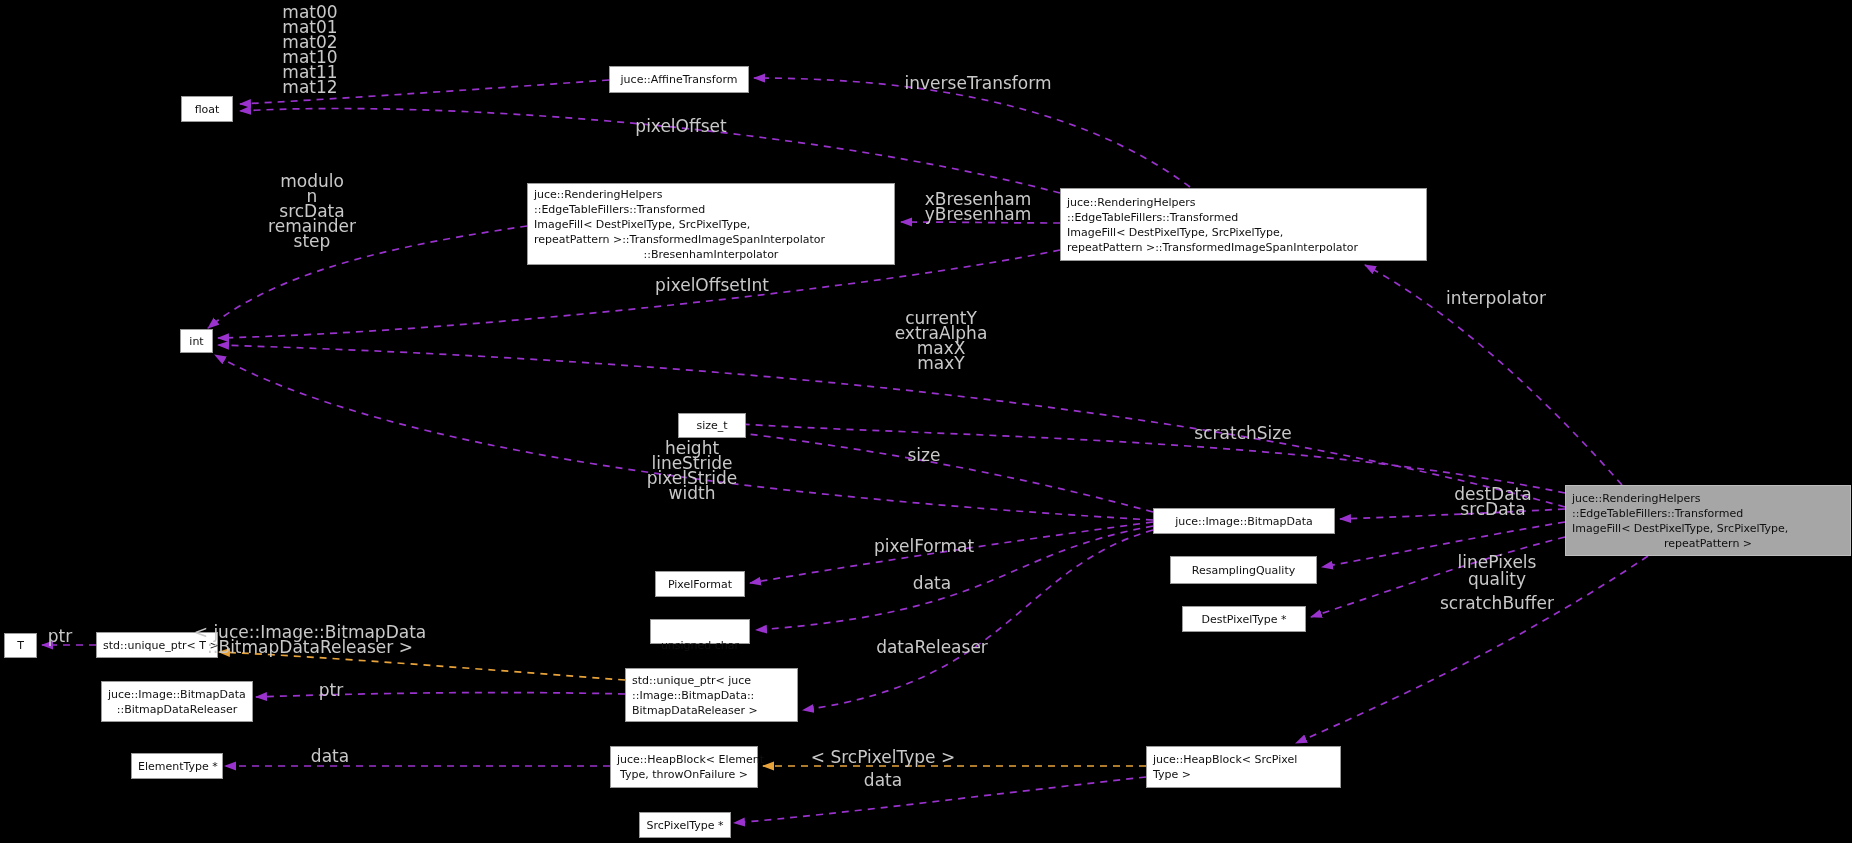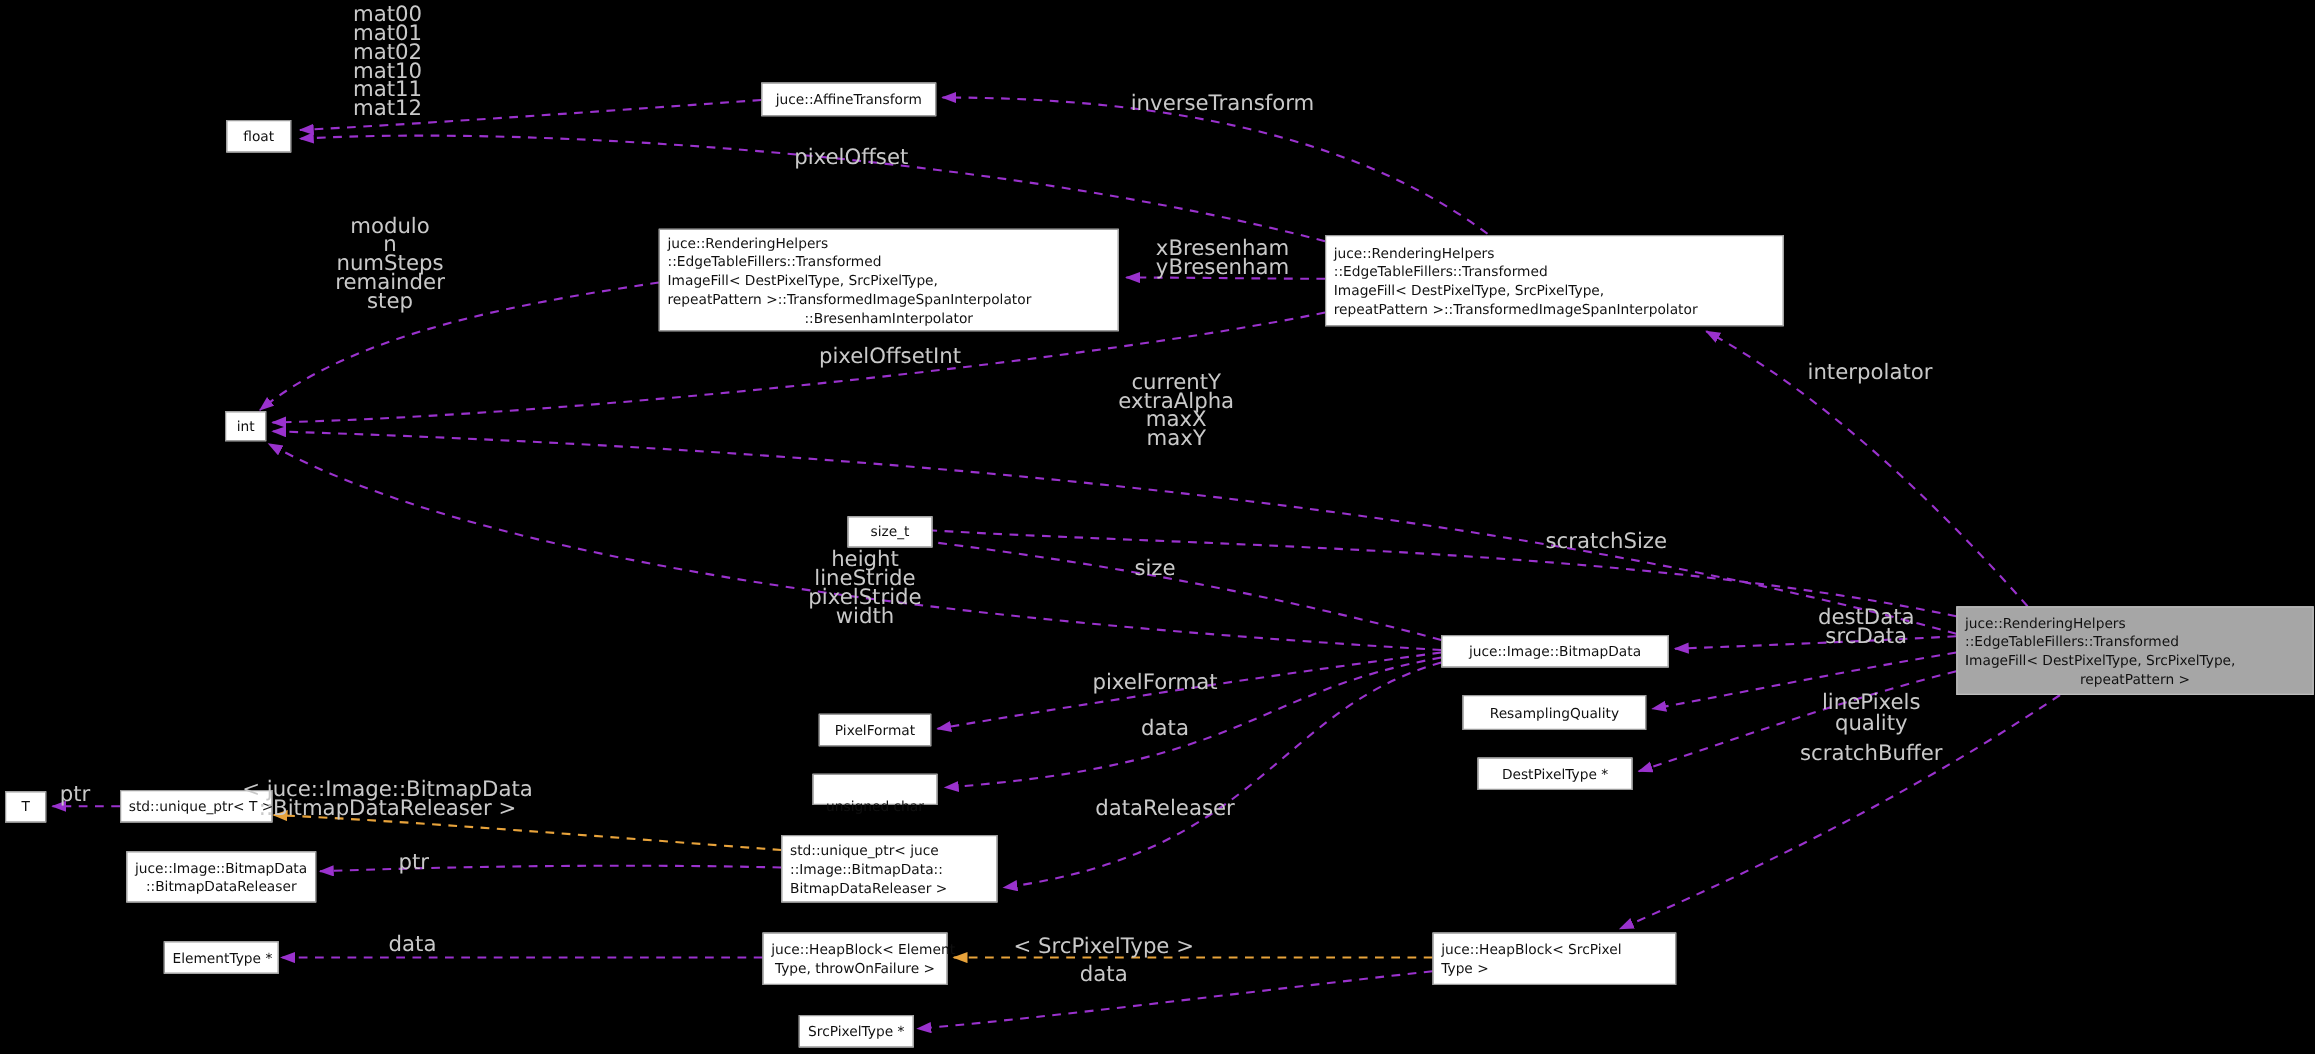--- a/index.html
+++ b/index.html
@@ -138,33 +138,33 @@
     </div>
 
   <div class="elabel" style="left:310px;top:5px;">mat00
 mat01
 mat02
 mat10
 mat11
 mat12</div>
   <div class="elabel" style="left:312px;top:174px;">modulo
 n
-numSteps
+srcData
 remainder
 step</div>
   <div class="elabel" style="left:681px;top:119px;">pixelOffset</div>
   <div class="elabel" style="left:978px;top:76px;">inverseTransform</div>
   <div class="elabel" style="left:978px;top:192px;">xBresenham
 yBresenham</div>
   <div class="elabel" style="left:712px;top:278px;">pixelOffsetInt</div>
-  <div class="elabel" style="left:941px;top:299px;">currentY
+  <div class="elabel" style="left:941px;top:311px;">currentY
 extraAlpha
 maxX
 maxY</div>
-  <div class="elabel" style="left:1243px;top:426px;margin-left:42px;">scratchSize</div>
+  <div class="elabel" style="left:1243px;top:426px;">scratchSize</div>
   <div class="elabel" style="left:924px;top:448px;">size</div>
   <div class="elabel" style="left:692px;top:441px;">height
 lineStride
 pixelStride
 width</div>
   <div class="elabel" style="left:924px;top:539px;">pixelFormat</div>
   <div class="elabel" style="left:932px;top:576px;">data</div>
   <div class="elabel" style="left:932px;top:640px;">dataReleaser</div>
   <div class="elabel" style="left:1493px;top:487px;">destData
 srcData</div>

